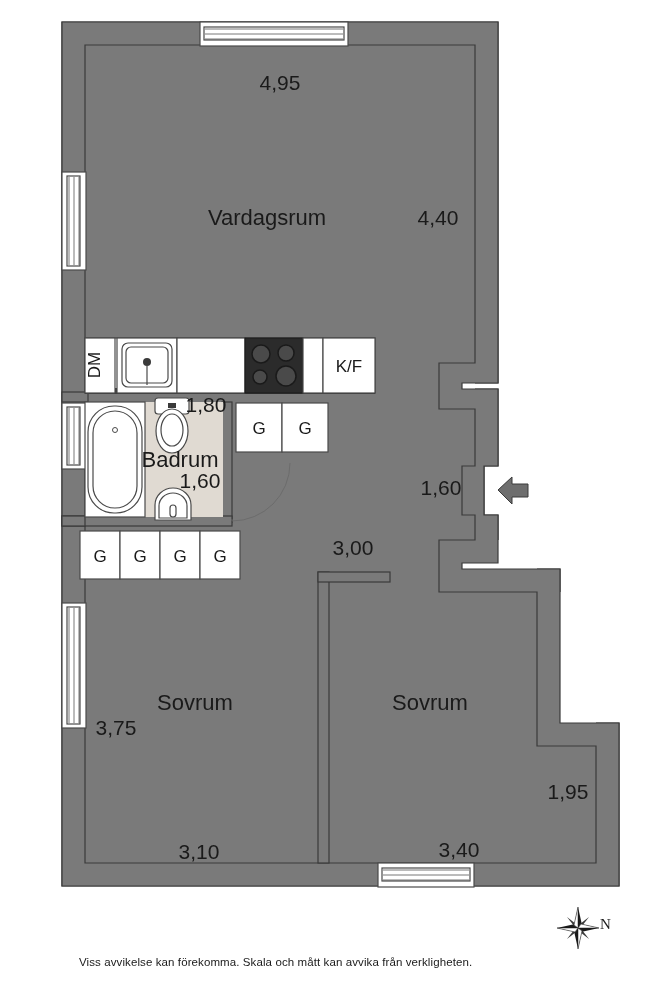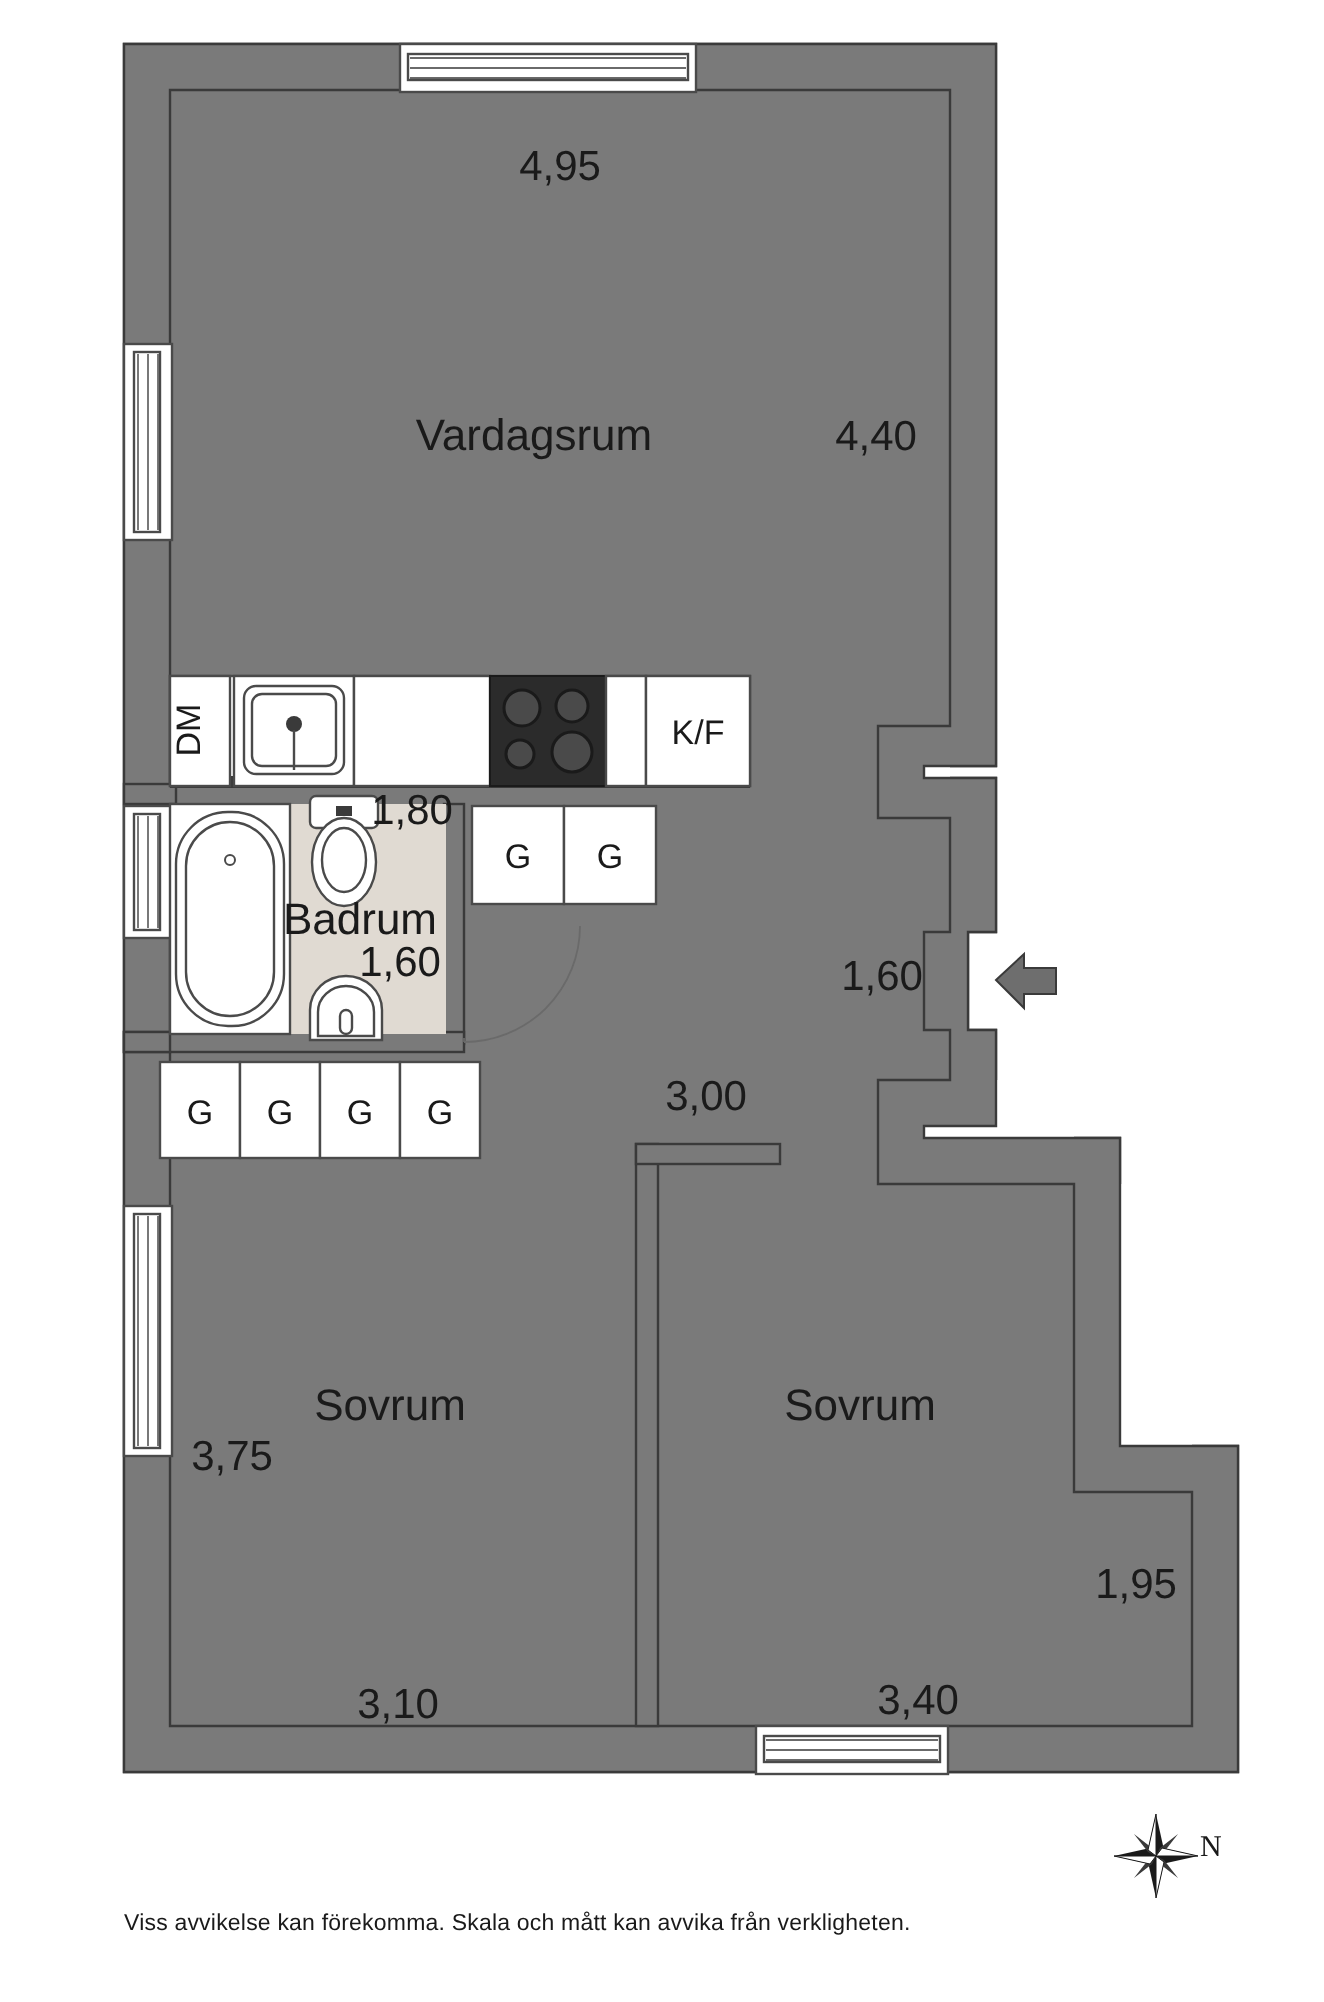--- a/index.html
+++ b/index.html
@@ -48,21 +48,21 @@
     font-size: 17px;
     fill: #1a1a1a;
   }
   .kftext {
     font-family: "Liberation Sans", sans-serif;
     font-size: 17px;
     fill: #1a1a1a;
   }
   .disclaimer {
     position: absolute;
-    left: 62px;
+    left: 79px;
     top: 956px;
     font-family: "Liberation Sans", sans-serif;
     font-size: 11.5px;
     color: #1a1a1a;
     white-space: nowrap;
     letter-spacing: 0.1px;
   }
   .compass-wrap {
     position: absolute;
     left: 552px;

